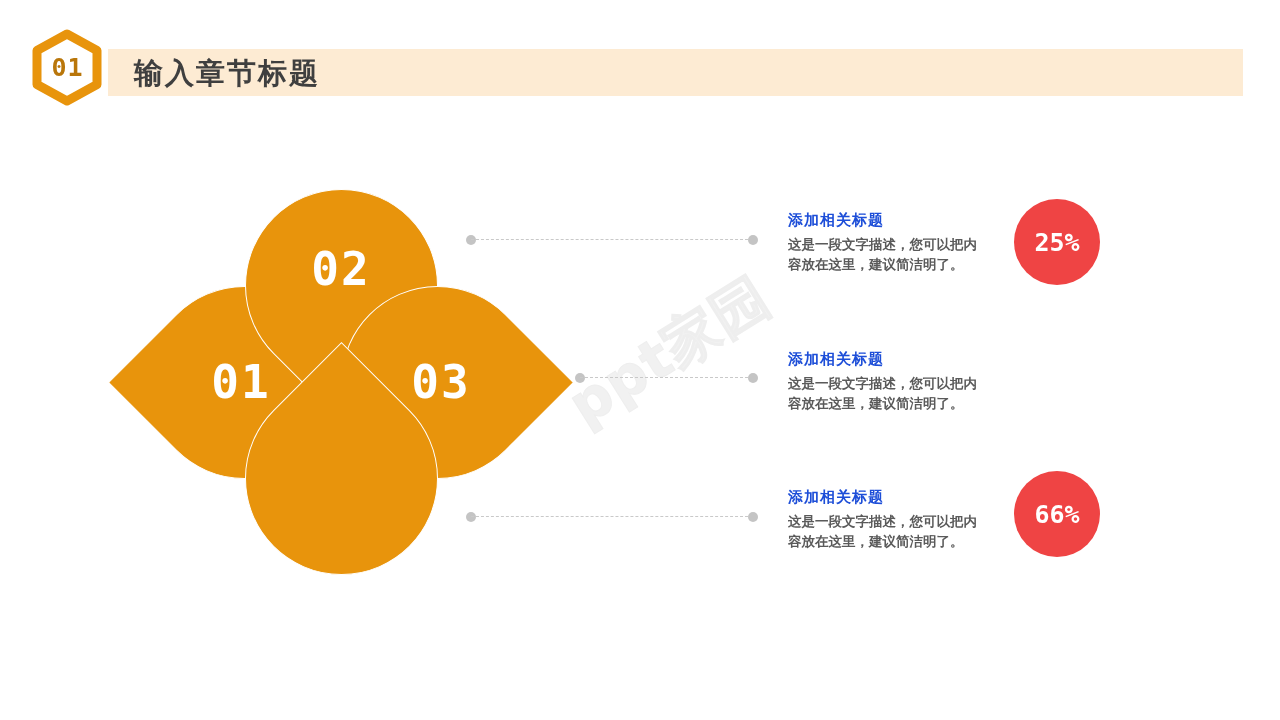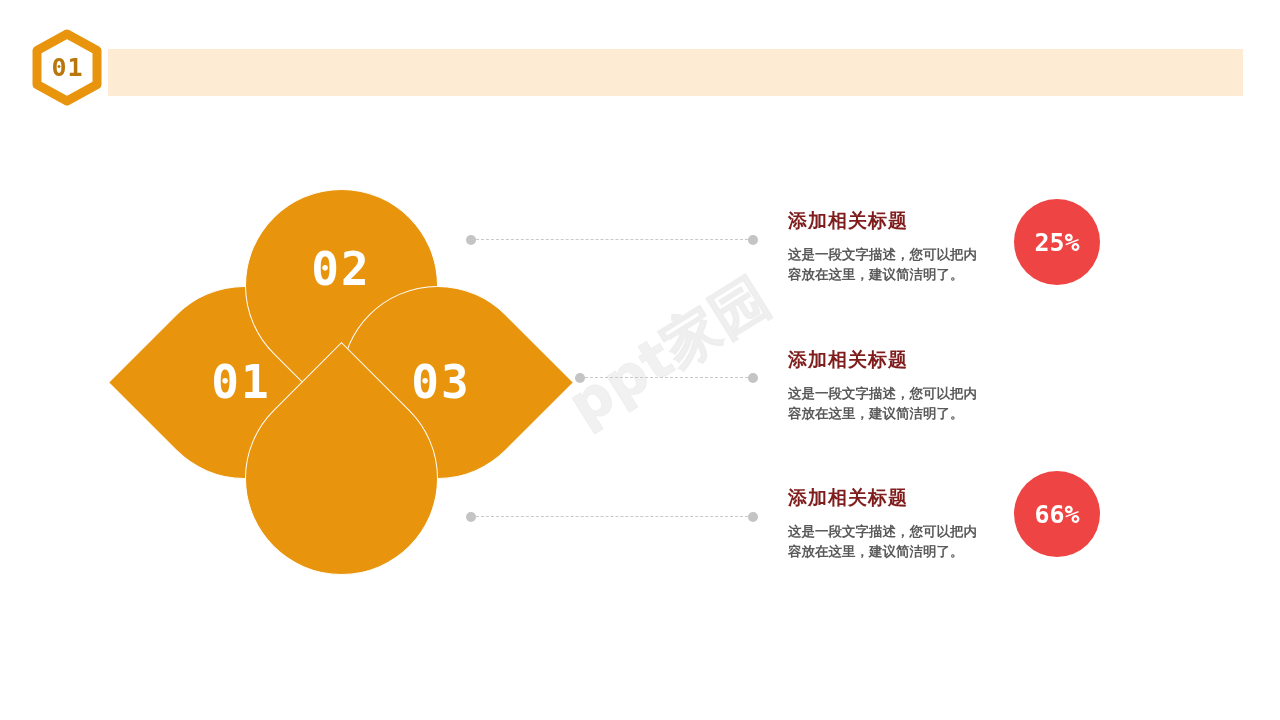--- a/index.html
+++ b/index.html
@@ -197,31 +197,30 @@
     position: absolute;
     left: 788px;
     width: 210px;
   }
 
   .info-1 { top: 206px; }
   .info-2 { top: 345px; }
   .info-3 { top: 483px; }
 
   .info-title {
-    font-size: 19px;
-    font-weight: bold;
-    color: #7f1d1d;
+    font-size: 15px;
+    font-weight: bold;
+    color: #1d4ed8;
     letter-spacing: 1px;
     line-height: 28px;
     font-family: "DejaVu Sans", "Liberation Sans", sans-serif;
     white-space: nowrap;
   }
 
   .info-body {
-    margin-top: 10px;
     font-size: 13.5px;
     font-weight: bold;
     color: #5a5a5a;
     line-height: 20px;
     letter-spacing: 0px;
     width: 200px;
     font-family: "DejaVu Sans", "Liberation Sans", sans-serif;
   }
 
   
@@ -253,20 +252,21 @@
 
   <div class="header-band"></div>
 
   <div class="hex-badge">
     <svg width="76" height="77" viewBox="0 0 76 77">
       <polygon points="38,5 68,21.5 68,55.5 38,72 8,55.5 8,21.5" fill="none" stroke="#e8940c" stroke-width="9" stroke-linejoin="round"></polygon>
     </svg>
     <div class="hex-number">01</div>
   </div>
 
+  <div class="header-title">输入章节标题</div>
 
   <div class="watermark">ppt家园</div>
 
   <div class="flower">
     <div class="petal petal-left"></div>
     <div class="petal petal-top"></div>
     <div class="petal petal-right"></div>
     <div class="petal petal-bottom"></div>
 
     <div class="petal-label label-left">01</div>

